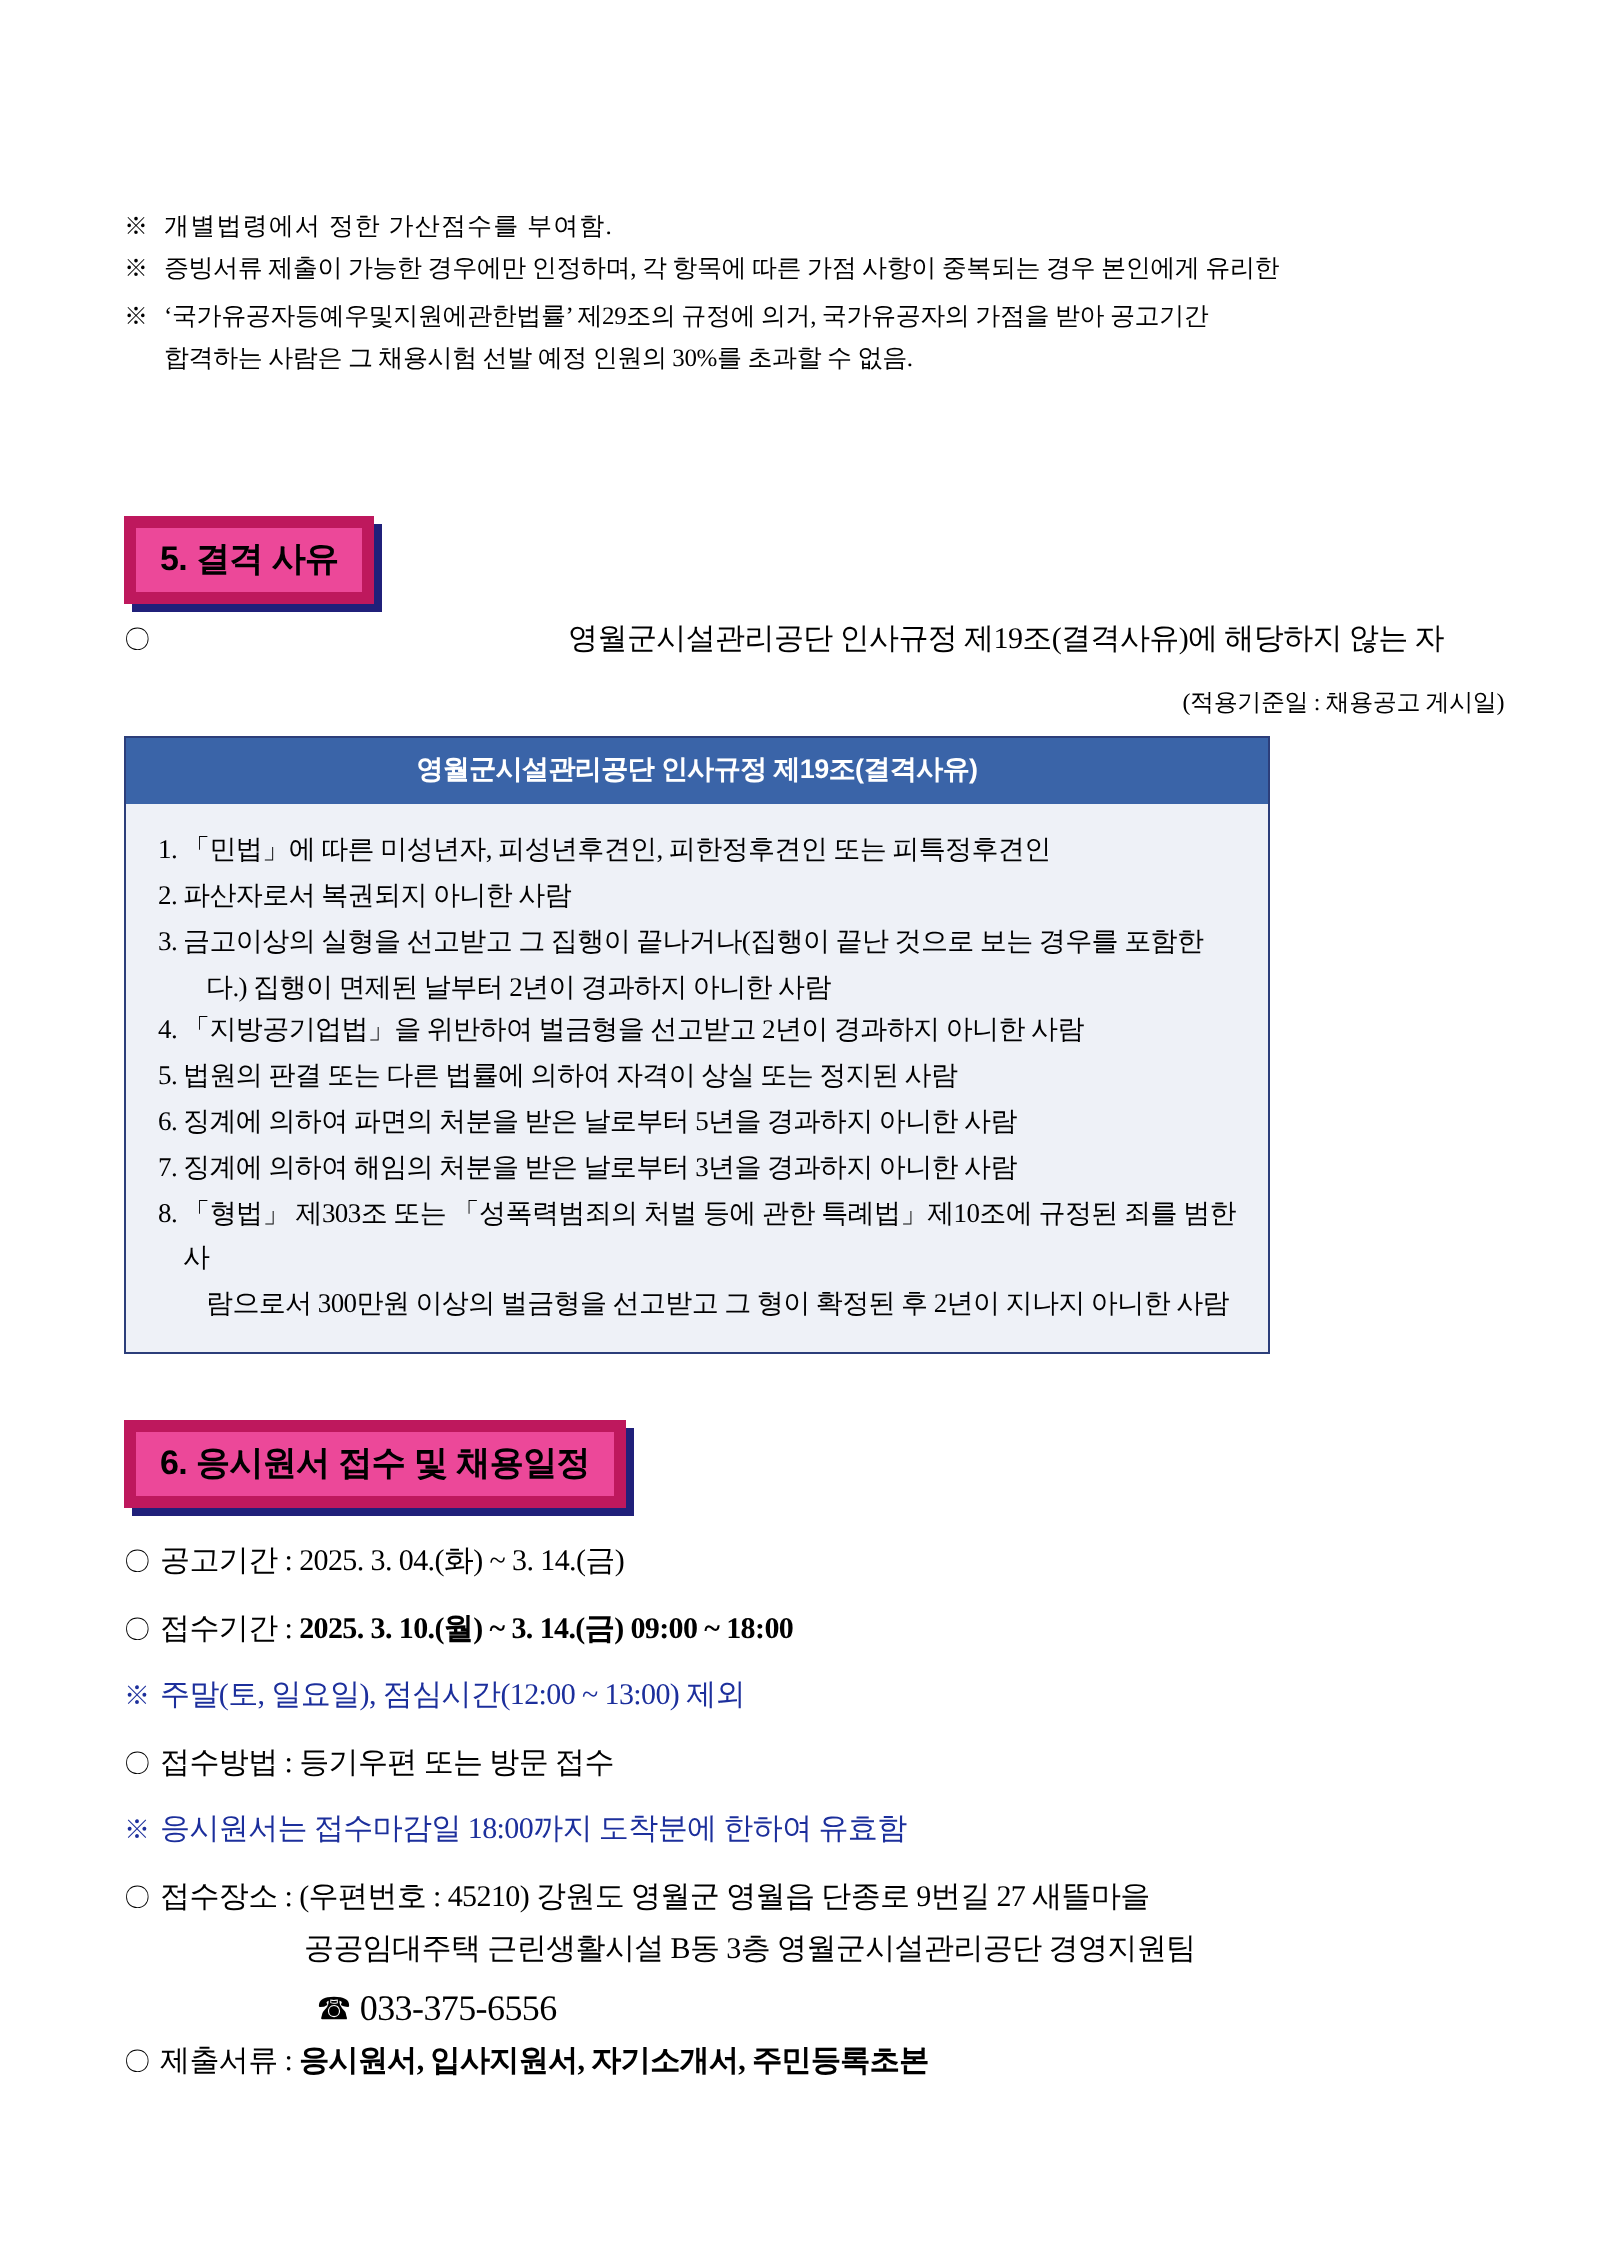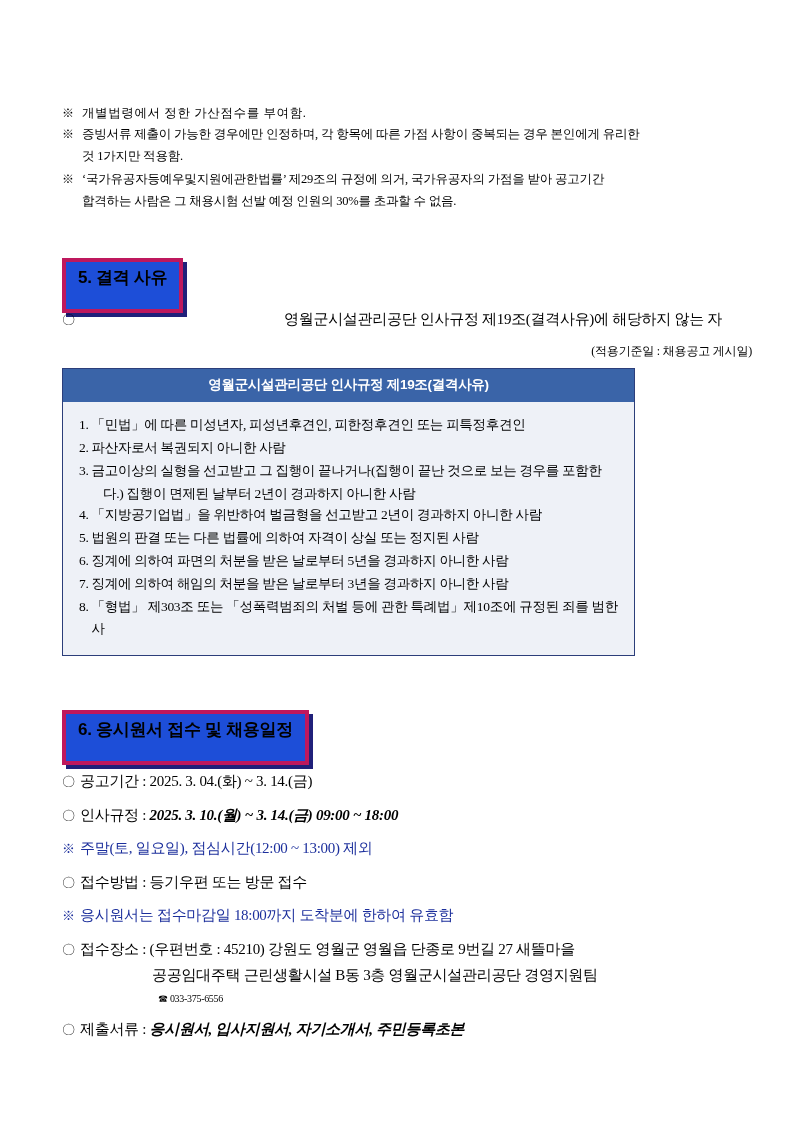--- a/index.html
+++ b/index.html
@@ -53,23 +53,23 @@
     font-size: 12.5px;
     line-height: 1.55;
     letter-spacing: -0.2px;
   }
   .wide-sp { letter-spacing: 0.6px; }
 
   
   .section-head {
     position: absolute;
     display: inline-block;
-    border: 4px solid #be185d;
-    background: #1d4ed8;
-    padding: 4px 12px 20px 12px;
+    border: 6px solid #be185d;
+    background: #ec4899;
+    padding: 4px 12px 5px 12px;
     font-family: "Liberation Sans", sans-serif;
     font-weight: bold;
     font-size: 17px;
     color: #000000;
     box-shadow: 4px 4px 0 #20207a;
     letter-spacing: -0.3px;
   }
 
   
   .bullet-line {
@@ -151,53 +151,52 @@
     line-height: 1.5;
     letter-spacing: -0.3px;
     margin-bottom: 11px;
   }
   .sched-row .mark {
     flex: 0 0 18px;
     font-size: 13px;
   }
   .sched-row .txt { flex: 1 1 auto; }
   .blue { color: #1c2f9c; }
-  .bold { font-weight: bold; font-style: italic; }
+  .bold { font-weight: bold; }
   .indent-line {
     padding-left: 90px;
     font-size: 15px;
     line-height: 1.5;
     letter-spacing: -0.3px;
     margin-bottom: 11px;
   }
   .indent-line2 {
     padding-left: 96px;
-    font-size: 10px;
+    font-size: 18px;
     line-height: 1.5;
     letter-spacing: -0.3px;
-    margin-bottom: 12px;
+    margin-bottom: 2px;
   }
 </style>
 </head>
 <body>
 
 <div class="page">
 
   <div class="notes">
 
     <div class="note-row">
       <span class="note-mark">※</span>
       <span class="note-text wide-sp">개별법령에서 정한 가산점수를 부여함.</span>
     </div>
 
     <div class="note-row">
       <span class="note-mark">※</span>
       <span class="note-text">증빙서류 제출이 가능한 경우에만 인정하며, 각 항목에 따른 가점 사항이 중복되는 경우 본인에게 유리한</span>
     </div>
-    <div class="note-cont">것 1가지만 적용함.</div>
 
     <div class="note-row" style="margin-top:4px;">
       <span class="note-mark">※</span>
       <span class="note-text">‘국가유공자등예우및지원에관한법률’ 제29조의 규정에 의거, 국가유공자의 가점을 받아 공고기간</span>
     </div>
     <div class="note-cont">합격하는 사람은 그 채용시험 선발 예정 인원의 30%를 초과할 수 없음.</div>
 
   </div>
 
   <div class="section-head" style="left:62px; top:258px;">5. 결격 사유</div>
@@ -246,39 +245,40 @@
 
       <div class="dq-item">
         <span class="dq-num">7.</span>
         <span class="dq-text">징계에 의하여 해임의 처분을 받은 날로부터 3년을 경과하지 아니한 사람</span>
       </div>
 
       <div class="dq-item">
         <span class="dq-num">8.</span>
         <span class="dq-text">「형법」 제303조 또는 「성폭력범죄의 처벌 등에 관한 특례법」제10조에 규정된 죄를 범한 사</span>
       </div>
+      <div class="dq-cont">람으로서 300만원 이상의 벌금형을 선고받고 그 형이 확정된 후 2년이 지나지 아니한 사람</div>
 
     </div>
   </div>
 
   <div class="section-head" style="left:62px; top:710px;">6. 응시원서 접수 및 채용일정</div>
 
   <div class="sched">
 
     <div class="sched-row">
       <span class="mark">〇</span>
       <span class="txt">
         <span>공고기간 : </span><span>2025. 3. 04.(화) ~ 3. 14.(금)</span>
       </span>
     </div>
 
     <div class="sched-row">
       <span class="mark">〇</span>
       <span class="txt">
-        <span>인사규정 : </span><span class="bold">2025. 3. 10.(월) ~ 3. 14.(금) 09:00 ~ 18:00</span>
+        <span>접수기간 : </span><span class="bold">2025. 3. 10.(월) ~ 3. 14.(금) 09:00 ~ 18:00</span>
       </span>
     </div>
 
     <div class="sched-row blue">
       <span class="mark">※</span>
       <span class="txt">주말(토, 일요일), 점심시간(12:00 ~ 13:00) 제외</span>
     </div>
 
     <div class="sched-row">
       <span class="mark">〇</span>

